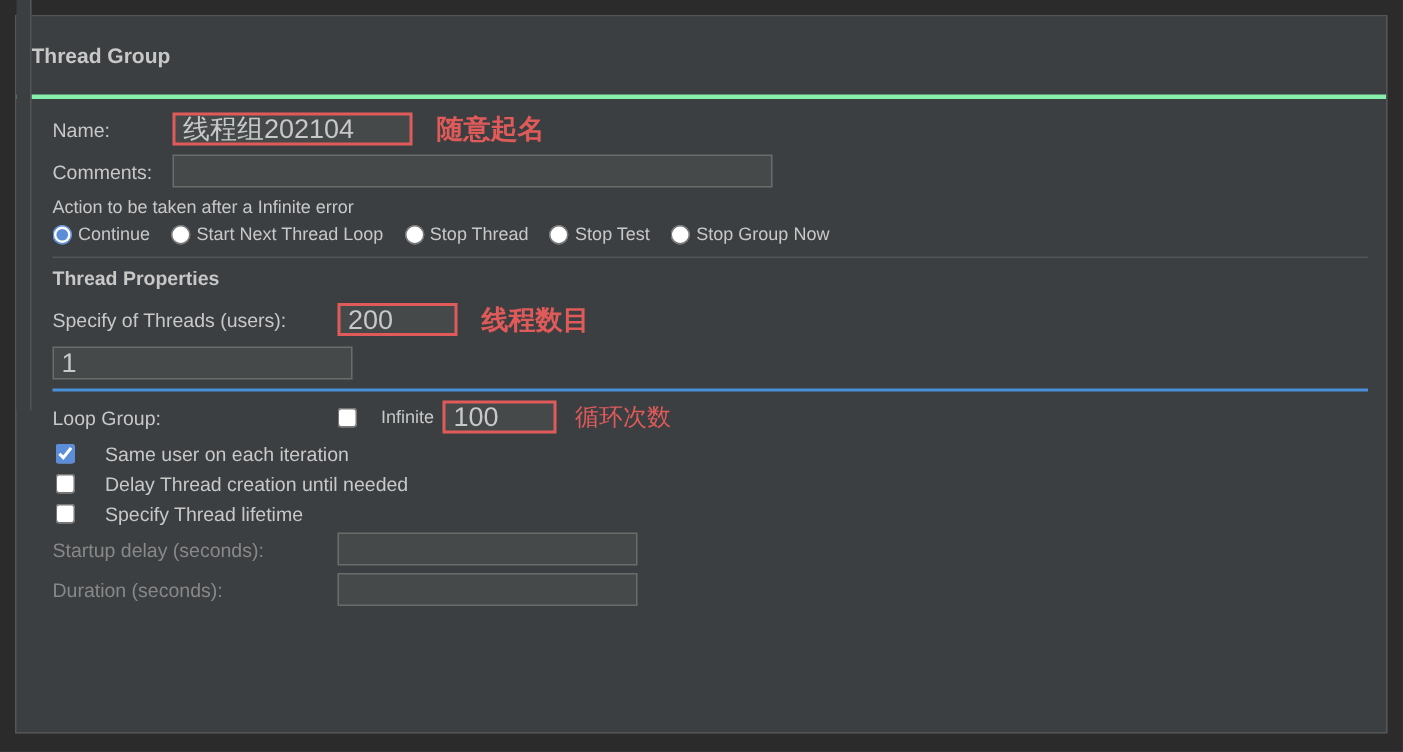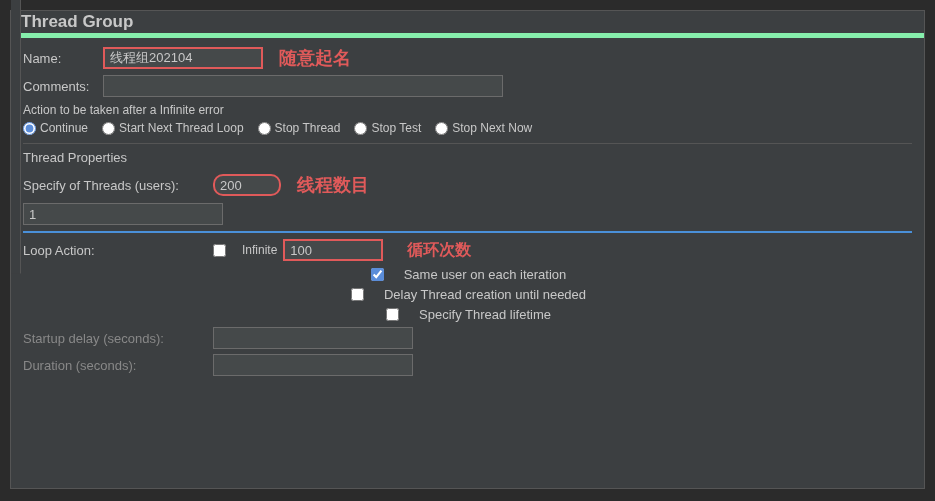--- a/index.html
+++ b/index.html
@@ -18,64 +18,63 @@
       border: 1px solid #555;
       margin: 10px;
       padding: 0;
       height: 479px;
       position: relative;
     }
     .panel-title {
       background: #3c3f41;
       color: #c8c8c8;
       font-weight: bold;
-      font-size: 17px;
-      padding: 1px 10px;
-      border-bottom: 5px solid #86efac;
+      font-size: 14px;
+      padding: 18px 10px;
+      border-bottom: 3px solid #86efac;
     }
     .panel-content {
       padding: 8px 12px;
     }
     .form-row {
       display: flex;
       align-items: center;
       margin-bottom: 6px;
     }
     .form-label {
       color: #c8c8c8;
       min-width: 190px;
       font-size: 13px;
     }
     .form-input {
       background: #45494a;
       border: 1px solid #6b6b6b;
       color: #c8c8c8;
       padding: 2px 5px;
-      font-size: 13px;
+      font-size: 18px;
       height: 22px;
       outline: none;
     }
     .form-input.highlighted {
       border: 2px solid #e05a5a;
     }
     .name-input {
       width: 160px;
     }
     .comments-input {
       width: 400px;
     }
     .threads-input {
-      width: 68px;
-      border-radius: 10px;
+      width: 80px;
     }
     .rampup-input {
       width: 200px;
     }
     .loop-input {
-      width: 100px;
+      width: 76px;
       border: 2px solid #e05a5a !important;
     }
 
     .section-label {
       color: #c8c8c8;
       font-size: 12px;
       margin: 6px 0 4px 0;
     }
     .radio-row {
       display: flex;
@@ -96,35 +95,34 @@
     .radio-label {
       font-size: 12px;
       color: #c8c8c8;
     }
     .section-divider {
       border: none;
       border-top: 1px solid #555;
       margin: 6px 0;
     }
     .section-title {
-      font-weight: normal;
+      font-weight: bold;
       color: #c8c8c8;
       font-size: 13px;
       margin: 4px 0 8px 0;
     }
     .thread-props-section {
       margin-top: 6px;
     }
     .checkbox-row {
       display: flex;
       align-items: center;
       gap: 20px;
       margin-bottom: 5px;
       padding-left: 2px;
-      justify-content: center;
     }
     .checkbox-row input[type="checkbox"] {
       accent-color: #5b8dd9;
       cursor: pointer;
     }
     .checkbox-label {
       font-size: 13px;
       color: #c8c8c8;
     }
     .loop-label {
@@ -132,22 +130,22 @@
     }
     .annotation-red {
       color: #e05a5a;
       font-size: 18px;
       font-weight: bold;
       margin-left: 16px;
     }
     .annotation-red-small {
       color: #e05a5a;
       font-size: 16px;
-      font-weight: bold;
-      margin-left: 24px;
+      font-weight: normal;
+      margin-left: 12px;
     }
     .sidebar-dots {
       position: absolute;
       left: 0;
       top: 50%;
       transform: translateY(-50%);
       display: flex;
       flex-direction: column;
       gap: 4px;
       padding: 4px 2px;
@@ -191,21 +189,21 @@
 
 <div class="panel">
   <div class="panel-title">Thread Group</div>
 
   <div class="sidebar-dots" style="position:absolute; left:0; top:48px; height:calc(100% - 48px); display:flex; flex-direction:column; align-items:center; padding:8px 3px; gap:5px; width:10px; background:#3c3f41; border-right:1px solid #555;">
     
     
     
   </div>
 
-  <div class="panel-content" style="padding-left: 12px;">
+  <div class="panel-content" style="padding-left: 24px;">
 
     <div class="form-row" style="margin-bottom: 5px;">
       <span class="form-label" style="min-width:80px;">Name:</span>
       <input class="form-input name-input highlighted" type="text" value="线程组202104" style="">
       <span class="annotation-red">随意起名</span>
     </div>
 
     <div class="form-row" style="margin-bottom: 6px;">
       <span class="form-label" style="min-width:80px;">Comments:</span>
       <input class="form-input comments-input" type="text" value="" style="">
@@ -224,42 +222,42 @@
       <label class="radio-item">
         <input type="radio" name="action" style="">
         <span class="radio-label">Stop Thread</span>
       </label>
       <label class="radio-item">
         <input type="radio" name="action" style="">
         <span class="radio-label">Stop Test</span>
       </label>
       <label class="radio-item">
         <input type="radio" name="action" style="">
-        <span class="radio-label">Stop Next Now</span>
+        <span class="radio-label">Stop Group Now</span>
       </label>
     </div>
 
     <hr class="section-divider">
 
     <div class="section-title thread-props-section">Thread Properties</div>
 
     <div class="form-row" style="margin-bottom: 6px;">
       <span class="form-label">Specify of Threads (users):</span>
       <input class="form-input threads-input highlighted" type="text" value="200" style="">
       <span class="annotation-red">线程数目</span>
     </div>
 
     <div class="form-row" style="margin-bottom: 6px;">
       <input class="form-input rampup-input" type="text" value="1" style="">
     </div>
 
     <hr class="blue-divider">
 
     <div class="form-row" style="margin-bottom: 6px;">
-      <span class="form-label loop-label">Loop Action:</span>
+      <span class="form-label loop-label">Loop Group:</span>
       <label class="radio-item" style="gap:16px; margin-right:6px;">
         <input type="checkbox" style="">
         <span class="radio-label">Infinite</span>
       </label>
       <input class="form-input loop-input" type="text" value="100" style="">
       <span class="annotation-red-small">循环次数</span>
     </div>
 
     <div class="checkbox-row">
       <input type="checkbox" checked="" style="">

